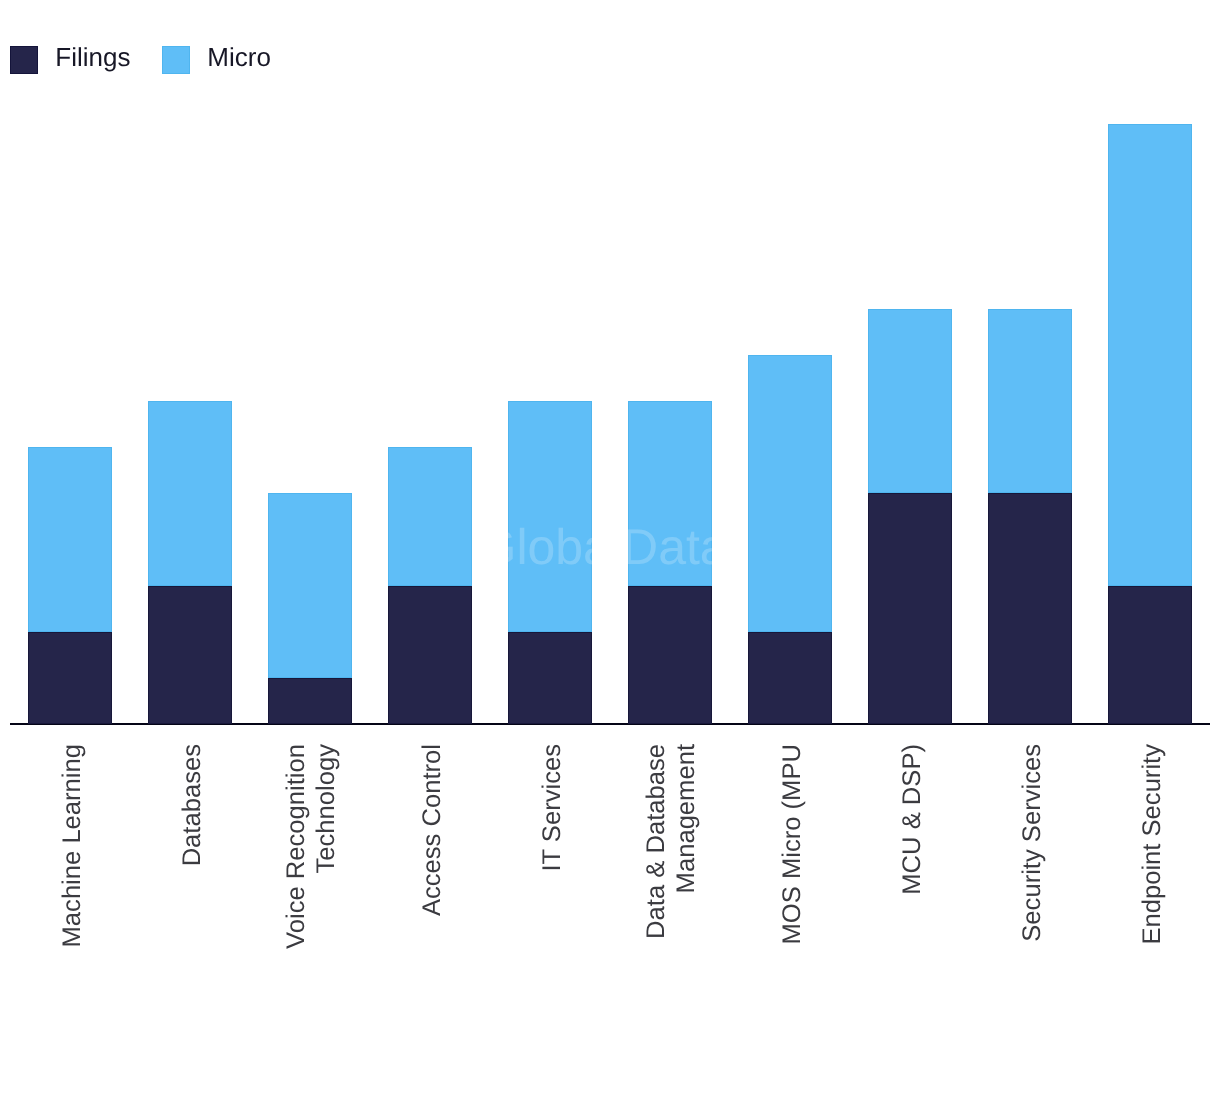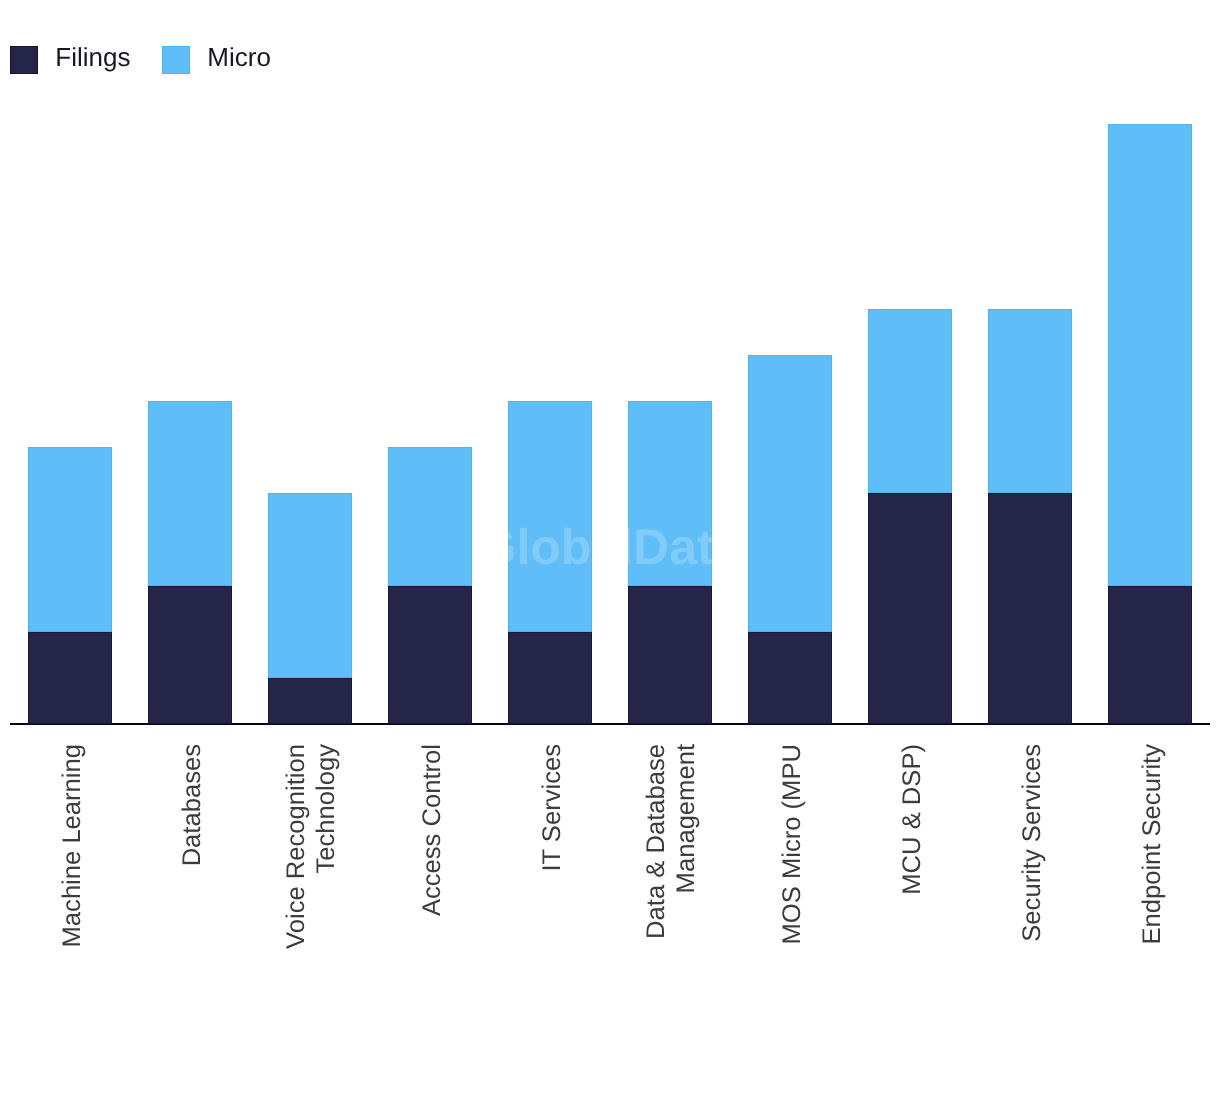--- a/index.html
+++ b/index.html
@@ -28,21 +28,21 @@
   .legend-swatch.sw-grants{box-sizing:border-box;border:1px solid #4fb5ef;}
   .legend-swatch.sw-filings{box-sizing:border-box;border:1px solid #14143a;}
 
   
   .xlabel{position:absolute;width:260px;text-align:right;
           font-size:25.6px;line-height:30px;color:#3b3b40;white-space:nowrap;
           transform-origin:100% 0;transform:rotate(-90deg) translateZ(0);}
   .xlabel .l2{display:block;}
 
   
-  #wm{position:absolute;font-size:50px;font-weight:700;line-height:50px;
+  #wm{position:absolute;font-size:50px;font-weight:400;line-height:50px;
       color:rgba(255,255,255,0.21);white-space:nowrap;letter-spacing:0px;
       pointer-events:none;transform:translateZ(0);}
 </style>
 </head>
 <body>
 
 <div id="root">
   <div id="legend">
       <div class="legend-item" style="left: 10px;">
         <span class="legend-swatch sw-filings" style="background: rgb(37, 37, 74);"></span>

